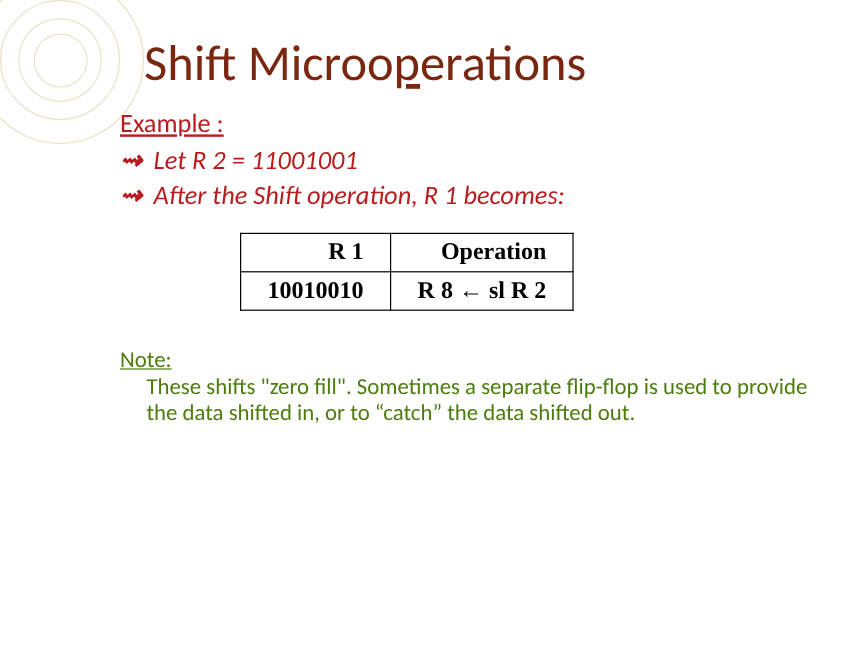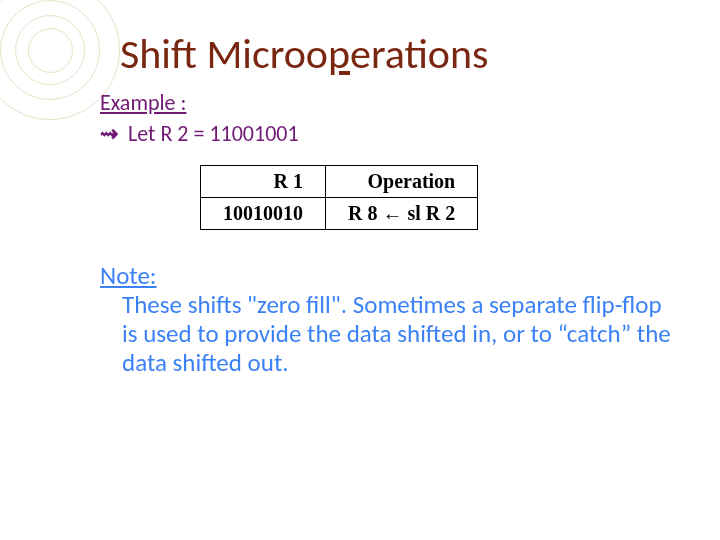--- a/index.html
+++ b/index.html
@@ -37,24 +37,24 @@
     font-size: 42px;
     color: #7a2712;
     font-weight: 400;
     margin-left: 80px;
     margin-bottom: 10px;
   }
   .title .u { text-decoration: underline; }
   .example-section {
     margin-left: 60px;
     font-size: 22px;
-    color: #701a75;
+    color: #b91c1c;
   }
   .example-heading { text-decoration: underline; margin-bottom: 4px; }
-  .bullet-line { margin-bottom: 2px; }
+  .bullet-line { margin-bottom: 2px; font-style: italic; }
   .bullet-glyph {
     font-family: "Segoe UI", Arial, sans-serif;
     font-weight: bold;
     display: inline-block;
     width: 28px;
   }
 
   .table-wrap {
     margin: 18px 0 10px 160px;
   }
@@ -66,22 +66,22 @@
     padding: 4px 22px;
     font-size: 20px;
     font-family: "Times New Roman", serif;
   }
   th { font-weight: bold; text-align: right; }
   td { text-align: center; font-weight: bold; }
 
   .note-section {
     margin-left: 60px;
     margin-top: 30px;
-    font-size: 25px;
-    color: #3b82f6;
+    font-size: 19px;
+    color: #4d7c0f;
   }
   .note-heading { text-decoration: underline; }
   .note-body { margin-left: 22px; line-height: 1.15; }
 </style>
 </head>
 <body>
 
 <div class="corner-deco">
   <div class="circle c1"></div>
   <div class="circle c2"></div>
@@ -92,20 +92,23 @@
 <div class="content">
 
   <h1 class="title">
     <span>Shift</span><span>  </span><span>Microo</span><span class="u">p</span><span>erations</span>
   </h1>
 
   <div class="example-section">
     <div class="example-heading">Example :</div>
     <div class="bullet-line">
       <span class="bullet-glyph">⇝</span><span>Let R 2 = 11001001</span>
+    </div>
+    <div class="bullet-line">
+      <span class="bullet-glyph">⇝</span><span>After the Shift operation, R 1 becomes:</span>
     </div>
   </div>
 
   <div class="table-wrap">
     <table>
       <tbody>
           <tr>
         <th>R 1</th>
         <th>Operation</th>
       </tr>

